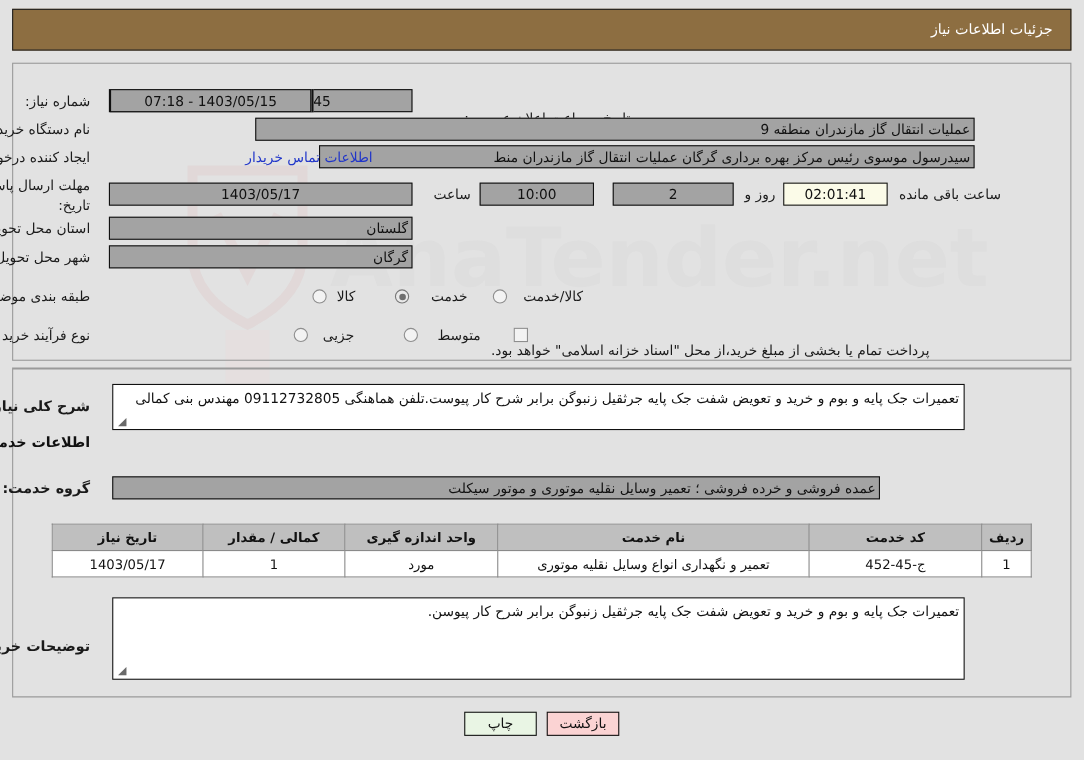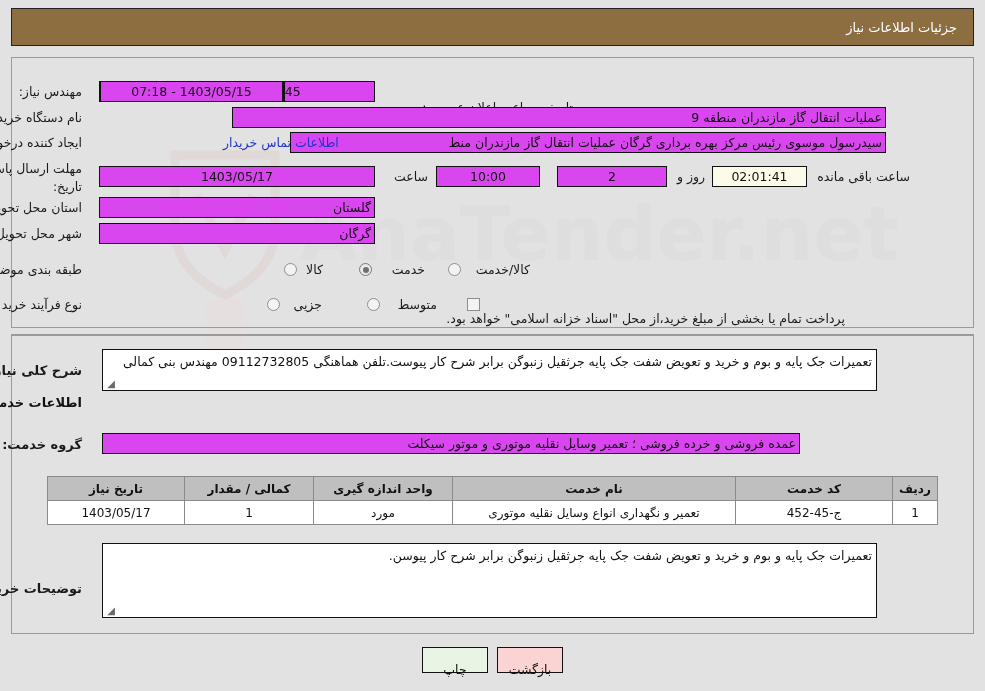--- a/index.html
+++ b/index.html
@@ -74,21 +74,21 @@
     position: absolute;
     font-size: 12.5px;
     color: #1a1a1a;
     white-space: nowrap;
     z-index: 3;
   }
   .lbl.b { font-weight: bold; }
   .fld {
     position: absolute;
     border: 1px solid #111;
-    background: #d946ef;
+    background: #a3a3a3;
     box-sizing: border-box;
     height: 21px;
     line-height: 19px;
     font-size: 12.5px;
     color: #111;
     overflow: hidden;
     white-space: nowrap;
     z-index: 3;
     font-family: "DejaVu Sans", "Liberation Sans", sans-serif;
   }
@@ -210,21 +210,21 @@
     gap: 9px;
     z-index: 5;
   }
   .btn {
     border: 1px solid #111;
     font-size: 12.5px;
     font-family: "DejaVu Sans", "Liberation Sans", sans-serif;
     color: #111;
     height: 22px;
     min-width: 66px;
-    padding: 12px 10px;
+    padding: 0 10px;
     cursor: pointer;
     line-height: 20px;
     text-align: center;
   }
   .btn.print { background: #e9f5e4; }
   .btn.back  { background: #fbd3d3; }
 </style>
 </head>
 <body>
 
@@ -238,21 +238,21 @@
     </g>
   </svg>
 </div>
 
 <div class="titlebar">
   <span class="t">جزئیات اطلاعات نیاز</span>
 </div>
 
 <div class="panel"></div>
 
-<span class="lbl" style="right:903px; top:84px;">مهندس نیاز:</span>
+<span class="lbl" style="right:903px; top:84px;">شماره نیاز:</span>
 <div class="fld c" style="right:610px; top:81px; width:276px;">1103091861000245</div>
 
 <span class="lbl" style="right:412px; top:100px;text-align:right;">تاریخ و ساعت اعلان عمومی:</span>
 <div class="fld c" style="right:700px; top:81px; left:100px; width:0;"></div>
 <div class="fld c" style="left:100px; top:81px; width:183px;">1403/05/15 - 07:18</div>
 
 <span class="lbl" style="right:903px; top:110px;">نام دستگاه خریدار:</span>
 <div class="fld r" style="left:232px; top:107px; width:654px;">عملیات انتقال گاز مازندران منطقه 9</div>
 
 <span class="lbl" style="right:903px; top:135px;">ایجاد کننده درخواست:</span>

